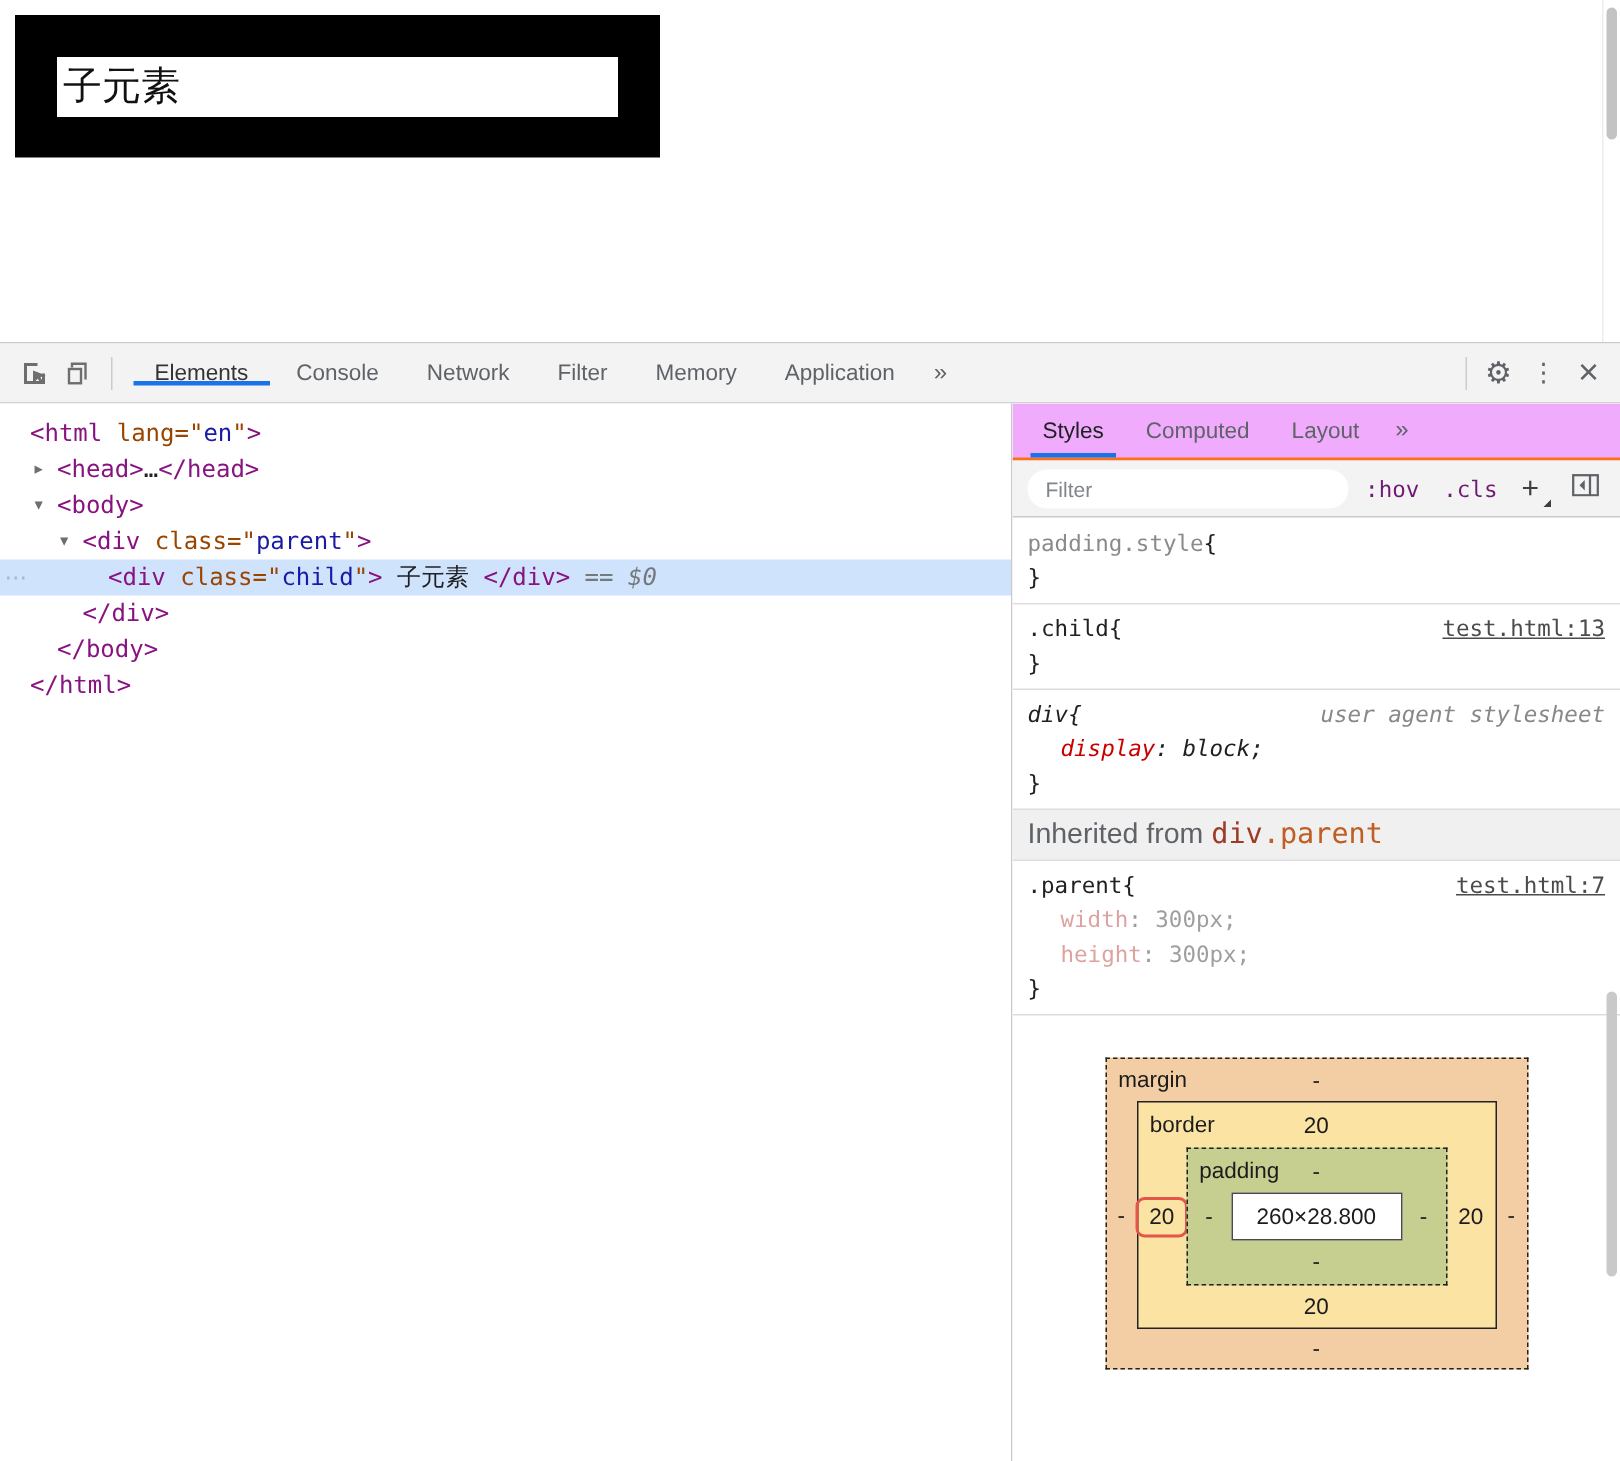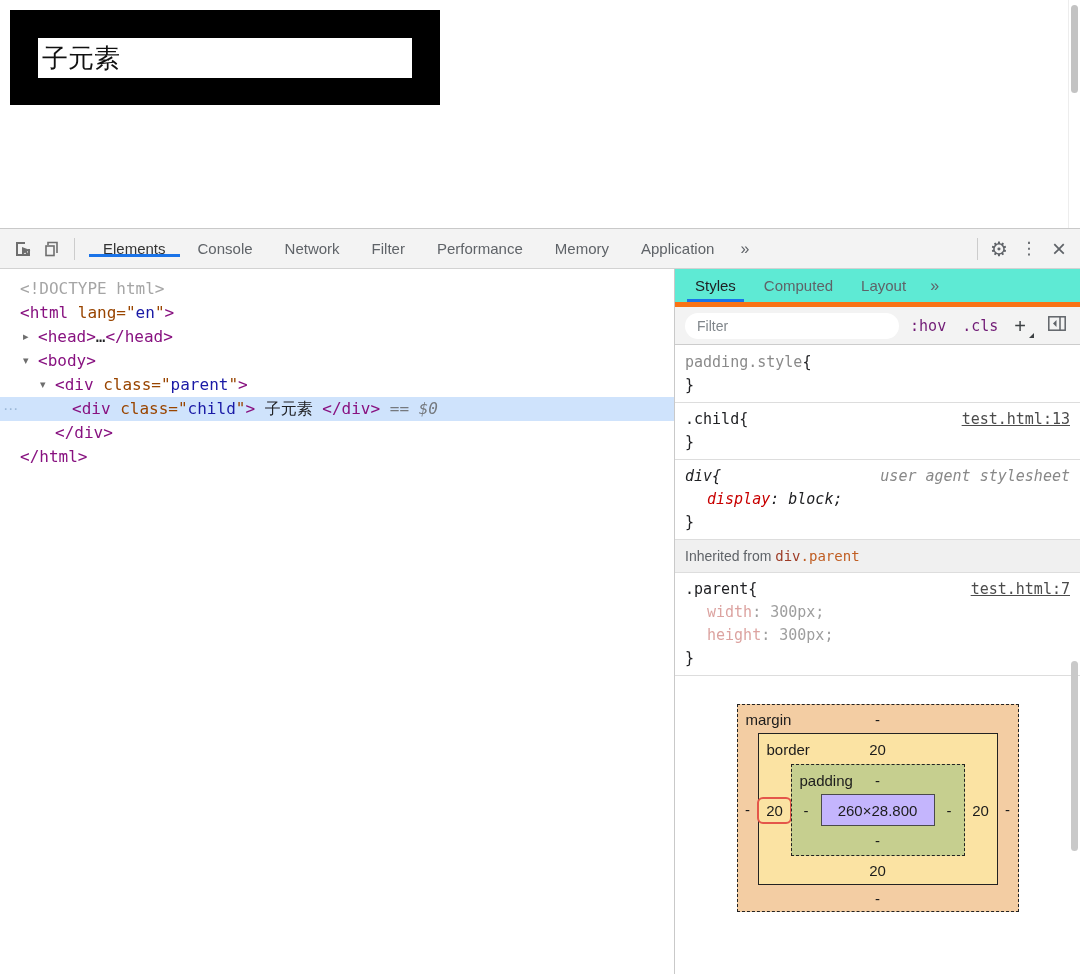--- a/index.html
+++ b/index.html
@@ -40,21 +40,21 @@
   .tree-line{position:relative;height:24px;line-height:24px;white-space:pre;box-sizing:border-box;}
   .tree-line.selected{background:#cfe3fc;}
   .twisty{position:absolute;top:0;font-size:11px;color:#6e6e6e;font-family:"DejaVu Sans",sans-serif;}
   .gutter-dots{position:absolute;left:3px;top:0;color:#9db9d8;font-size:15px;letter-spacing:1px;font-family:"DejaVu Sans",sans-serif;}
   .c-tag{color:#881280}.c-attr{color:#994500}.c-val{color:#1a1aa6}
   .c-gray{color:#a5a5a5}.c-text{color:#202124}
   .c-eq{color:#75797e}.c-dollar{color:#75797e;font-style:italic}
 
   
   .styles-pane{flex:1;position:relative;background:#fff;overflow:hidden;}
-  .sp-tabs{height:38px;background:#5eead4;border-bottom:5px solid #f97316;display:flex;align-items:stretch;padding-left:6px;box-sizing:border-box;text-align:right;}
+  .sp-tabs{height:38px;background:#f0abfc;border-bottom:2px solid #f97316;display:flex;align-items:stretch;padding-left:6px;box-sizing:border-box;text-align:right;}
   .sp-tab{padding:0 14px;display:flex;align-items:center;font-size:15px;color:#5f6368;position:relative;}
   .sp-tab.active{color:#202124;}
   .sp-tab.active::after{content:"";position:absolute;left:6px;right:6px;bottom:0;height:3px;background:#1a73e8;}
   .sp-filter{height:38px;background:#f3f3f3;border-bottom:1px solid #ccc;display:flex;align-items:center;
           padding:0 10px;box-sizing:border-box;}
   .filter-input{width:190px;height:26px;border:none;border-radius:13px;background:#fff;padding:0 12px;
           font-size:14px;color:#333;outline:none;font-family:"Liberation Sans",sans-serif;}
   .filter-input::placeholder{color:#80868b;}
   .sp-filter-right{margin-left:auto;display:flex;align-items:center;gap:16px;padding-right:4px;}
   .tok{font-family:"DejaVu Sans Mono",monospace;font-size:15px;color:#701a75;}
@@ -70,39 +70,39 @@
   .brace{color:#202124;} .ua-sel + .brace{font-style:italic;}
   .link{margin-left:auto;color:#4b4b4b;text-decoration:underline;}
   .link.ua{color:#888;text-decoration:none;font-style:italic;}
   .prop{padding-left:22px;}
   .pname{color:#c80000;} .pcolon{color:#202124;} .pval{color:#202124;}
   .prop.italic .pname,.prop.italic .pcolon,.prop.italic .pval{font-style:italic;}
   .prop.faded .pname{color:#dca3a0;} .prop.faded .pcolon,.prop.faded .pval{color:#9e9e9e;}
   .exp{color:#777;font-size:11px;font-family:"DejaVu Sans",sans-serif;}
   .close{color:#202124;}
   .inh-bar{background:#f0f0f0;border-bottom:1px solid #ddd;padding:5px 10px;
-          font-family:"Liberation Sans",sans-serif;font-size:14px;color:#5f6368;line-height:22px;}
+          font-family:"Liberation Sans",sans-serif;font-size:19px;color:#5f6368;line-height:22px;}
   .inh-tag{font-family:"DejaVu Sans Mono",monospace;color:#9d3b26;}
   .inh-cls{font-family:"DejaVu Sans Mono",monospace;color:#c05e23;}
 
   
   .bm-wrap{padding-top:28px;display:flex;justify-content:center;
           font-family:"Liberation Sans",sans-serif;font-size:15px;color:#1c1c1c;}
   .bm{box-sizing:border-box;display:flex;flex-direction:column;}
   .bm-margin{width:282px;height:208px;background:#f3cda3;border:1px dashed #222;}
   .bm-border{flex:1;background:#fbe3a3;border:1px solid #222;}
   .bm-padding{flex:1;background:#c6cf8f;border:1px dashed #222;}
   .bm-row{position:relative;display:flex;align-items:center;justify-content:center;}
   .bm-label{position:absolute;left:8px;top:50%;transform:translateY(-50%);}
   .bm-mid{flex:1;display:flex;align-items:stretch;min-height:0;}
   .bm-side{display:flex;align-items:center;justify-content:center;}
   .w22{width:22px;} .w32{width:32px;} .w29{width:29px;}
   .h28{height:28px;} .h26{height:26px;} .h30{height:30px;}
   .bm-center{flex:1;display:flex;align-items:center;justify-content:center;}
-  .bm-content{width:112px;height:30px;background:#c4b5fd;border:1px solid #4a4a4a;
+  .bm-content{width:112px;height:30px;background:#ffffff;border:1px solid #4a4a4a;
           display:flex;align-items:center;justify-content:center;}
   .hl{border:2px solid #e4564a;border-radius:6px;padding:3px 7px;margin:-3px -2px;}
 
   .sp-scroll-thumb{position:absolute;right:2px;top:392px;width:7px;height:190px;border-radius:4px;background:#c9c9c9;}
 </style>
 </head>
 <body>
 
 <div id="screen">
 
@@ -129,21 +129,20 @@
             <path fill="none" stroke="#6e6e6e" stroke-width="1.6" d="M5 6V3.5h9V14"></path>
             <rect x="3" y="7" width="8" height="9.5" fill="none" stroke="#6e6e6e" stroke-width="1.6"></rect>
           </svg>
       </div>
       <div class="vsep"></div>
       <div id="main-tabs">
           <div class="dt-tab active">Elements</div>
           <div class="dt-tab">Console</div>
           <div class="dt-tab">Network</div>
           <div class="dt-tab">Filter</div>
-          <div class="dt-tab">Performance</div>
           <div class="dt-tab">Memory</div>
           <div class="dt-tab">Application</div>
           <div class="dt-chevron">»</div>
         </div>
       <div class="tb-right">
         <div class="vsep"></div>
         <div class="icon-btn">
             <span class="gear-glyph">⚙</span>
           </div>
         <div class="icon-btn">
@@ -152,27 +151,27 @@
         <div class="icon-btn">
             <span class="close-glyph">×</span>
           </div>
       </div>
     </div>
 
     <div class="dt-body">
 
       <div class="elements-pane">
         <div id="tree">
-            <div class="tree-line" style="padding-left: 20px;"><span class="c-gray">&lt;!DOCTYPE html&gt;</span></div>
             <div class="tree-line" style="padding-left: 20px;"><span class="c-tag">&lt;html</span><span class="c-attr"> lang</span><span class="c-attr">="</span><span class="c-val">en</span><span class="c-attr">"</span><span class="c-tag">&gt;</span></div>
             <div class="tree-line" style="padding-left: 38px;"><span class="twisty" style="left: 23px;">▸</span><span class="c-tag">&lt;head&gt;</span><span class="c-text">…</span><span class="c-tag">&lt;/head&gt;</span></div>
             <div class="tree-line" style="padding-left: 38px;"><span class="twisty" style="left: 23px;">▾</span><span class="c-tag">&lt;body&gt;</span></div>
             <div class="tree-line" style="padding-left: 55px;"><span class="twisty" style="left: 40px;">▾</span><span class="c-tag">&lt;div</span><span class="c-attr"> class</span><span class="c-attr">="</span><span class="c-val">parent</span><span class="c-attr">"</span><span class="c-tag">&gt;</span></div>
             <div class="tree-line selected" style="padding-left: 72px;"><span class="gutter-dots">⋯</span><span class="c-tag">&lt;div</span><span class="c-attr"> class</span><span class="c-attr">="</span><span class="c-val">child</span><span class="c-attr">"</span><span class="c-tag">&gt;</span><span class="c-text"> 子元素 </span><span class="c-tag">&lt;/div&gt;</span><span class="c-eq"> == </span><span class="c-dollar">$0</span></div>
             <div class="tree-line" style="padding-left: 55px;"><span class="c-tag">&lt;/div&gt;</span></div>
+            <div class="tree-line" style="padding-left: 38px;"><span class="c-tag">&lt;/body&gt;</span></div>
             <div class="tree-line" style="padding-left: 20px;"><span class="c-tag">&lt;/html&gt;</span></div>
           </div>
       </div>
 
       <div class="styles-pane">
         <div class="sp-tabs" id="sp-tabs">
             <div class="sp-tab active">Styles</div>
             <div class="sp-tab">Computed</div>
             <div class="sp-tab">Layout</div>
             <div class="dt-chevron">»</div>

